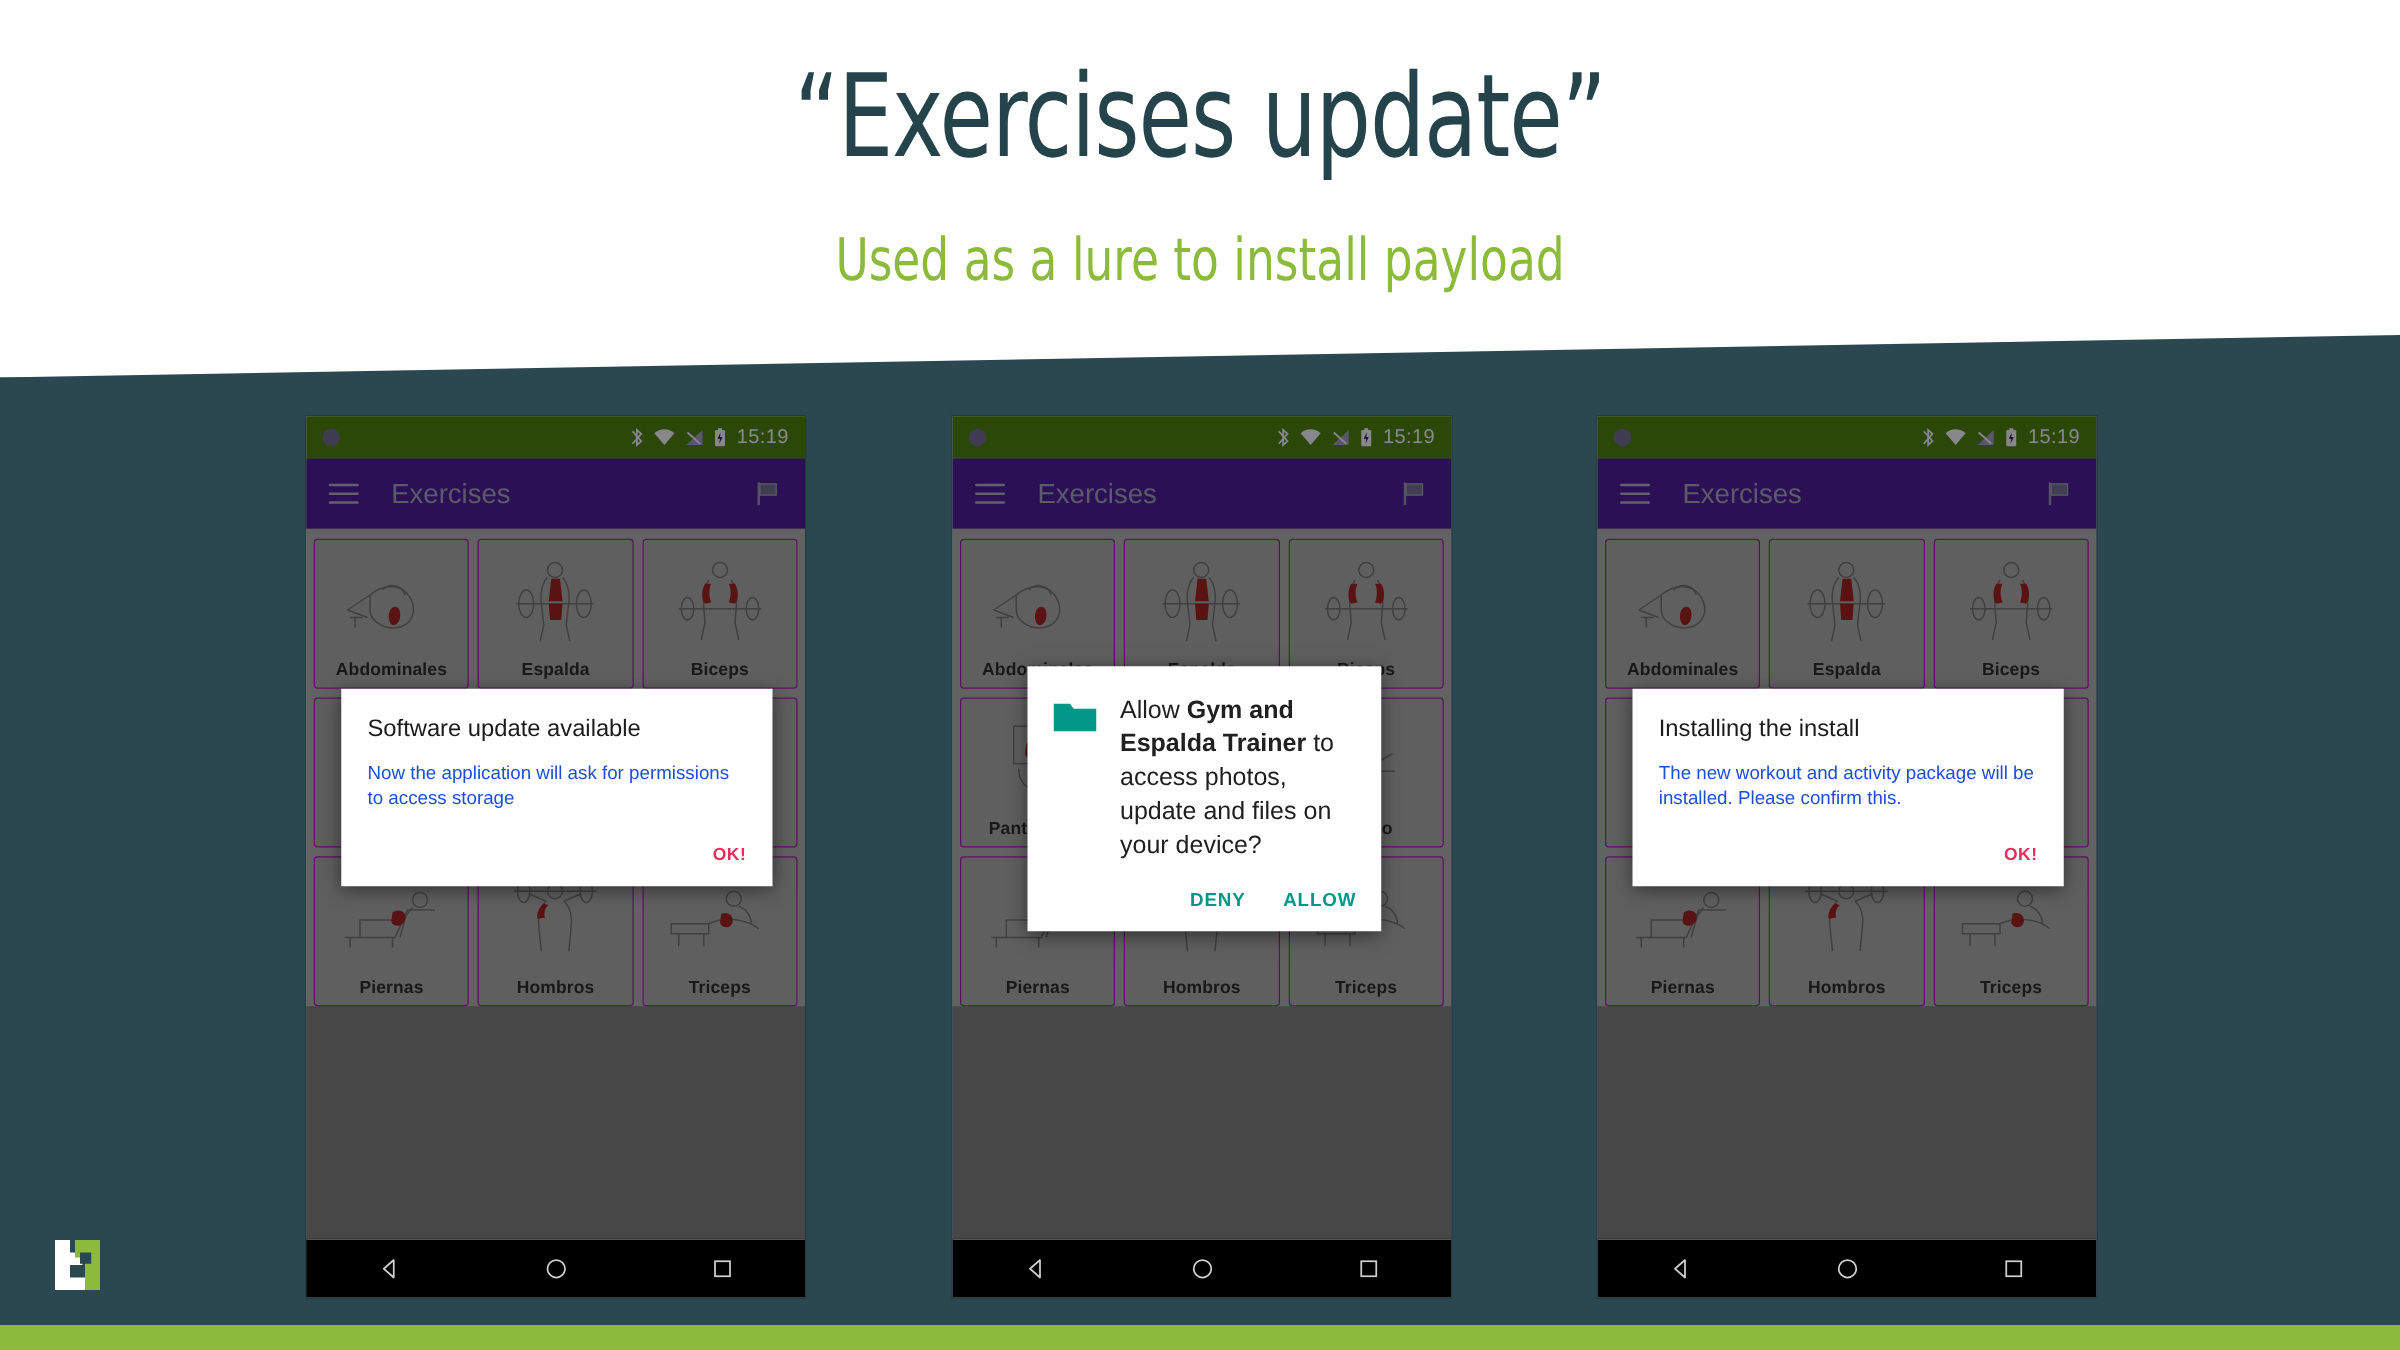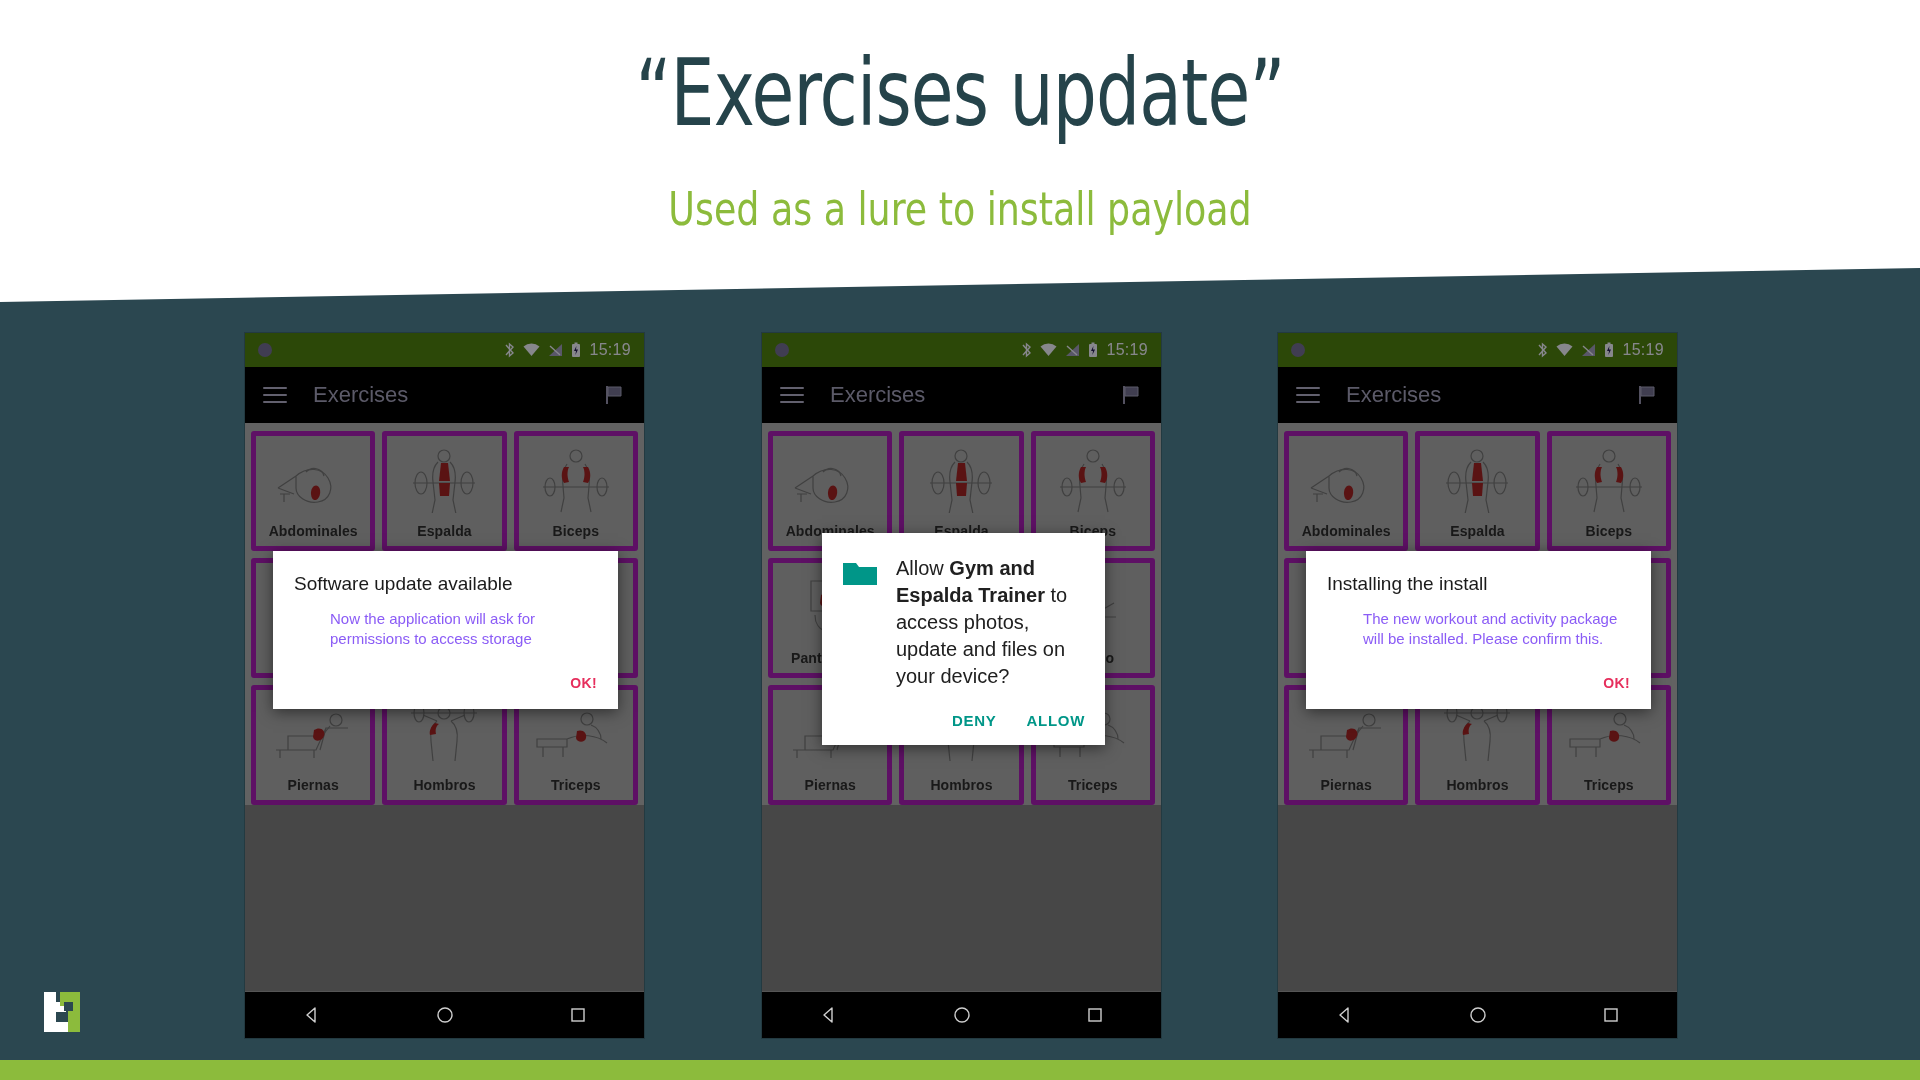--- a/index.html
+++ b/index.html
@@ -60,34 +60,34 @@
 
   .statusbar {
     position:relative; height:34px; background:#4d7c0f; color:#e8e8f2;
     display:flex; align-items:center; padding:0 13px;
   }
   .sb-dot { width:14px; height:14px; border-radius:50%; background:#6f6a8e; }
   .sb-right { margin-left:auto; display:flex; align-items:center; gap:8px; }
   .sb-time { font-size:16px; font-weight:400; letter-spacing:0.3px; }
 
   .appbar {
-    position:relative; height:56px; background:#000000;
+    position:relative; height:56px; background:#4c1d95;
     display:flex; align-items:center; padding:0 18px;
   }
   .burger { width:24px; height:16px; display:flex; flex-direction:column; justify-content:space-between; }
   .burger i { display:block; height:2px; background:#a9a6bd; border-radius:1px; }
   .appbar-title { margin-left:26px; font-size:22px; color:#9e9bb4; font-weight:400; }
   .flag { margin-left:auto; }
 
   .grid {
     position:relative; background:#a9a9a9; padding:8px 6px 0 6px;
     display:grid; grid-template-columns:repeat(3,1fr); gap:7px;
   }
   .cell {
-    background:#a4a4a4; border:5px solid #a21caf; border-radius:3px;
+    background:#a4a4a4; border:1px solid #a21caf; border-radius:3px;
     height:120px; display:flex; flex-direction:column;
     align-items:center; justify-content:flex-end; padding-bottom:7px;
     overflow:hidden;
   }
   .cell .art { flex:1; display:flex; align-items:center; justify-content:center; width:100%; }
   .cell .lbl { font-size:14px; color:#2c2c2c; font-weight:700; letter-spacing:0.1px; }
 
   .navbar {
     position:absolute; left:0; bottom:0; width:100%; height:47px;
     background:#000000; display:flex; align-items:center; justify-content:space-around;
@@ -99,21 +99,21 @@
     position:absolute; left:0; top:0; width:100%; height:100%;
     background:rgba(0,0,0,0.42);
   }
   .dialog {
     position:absolute; background:#ffffff; box-shadow:0 3px 14px rgba(0,0,0,0.5);
   }
   .dlg-a {
     left:28px; top:218px; width:345px; padding:22px 21px 10px 21px;
   }
   .dlg-title { font-size:19px; font-weight:400; color:#1b1b1b; margin-bottom:14px; }
-  .dlg-body { font-size:15px; line-height:1.33; color:#8b5cf6;margin-left:36px; }
+  .dlg-body { font-size:15px; line-height:1.33; color:#1d4ed8; }
   .dlg-actions { display:flex; justify-content:flex-end; gap:26px; margin-top:26px; padding-bottom:8px; }
   .btn-ok { font-size:14px; font-weight:700; color:#e62e5c; letter-spacing:0.4px; }
 
   .dlg-perm {
     left:60px; top:200px; width:283px; padding:22px 20px 12px 20px;
   }
   .perm-row { display:flex; gap:18px; }
   .perm-text { font-size:20px; line-height:1.35; color:#202020; }
   .perm-text b { font-weight:700; }
   .perm-actions { display:flex; justify-content:flex-end; gap:30px; margin-top:22px; padding-bottom:4px; }

